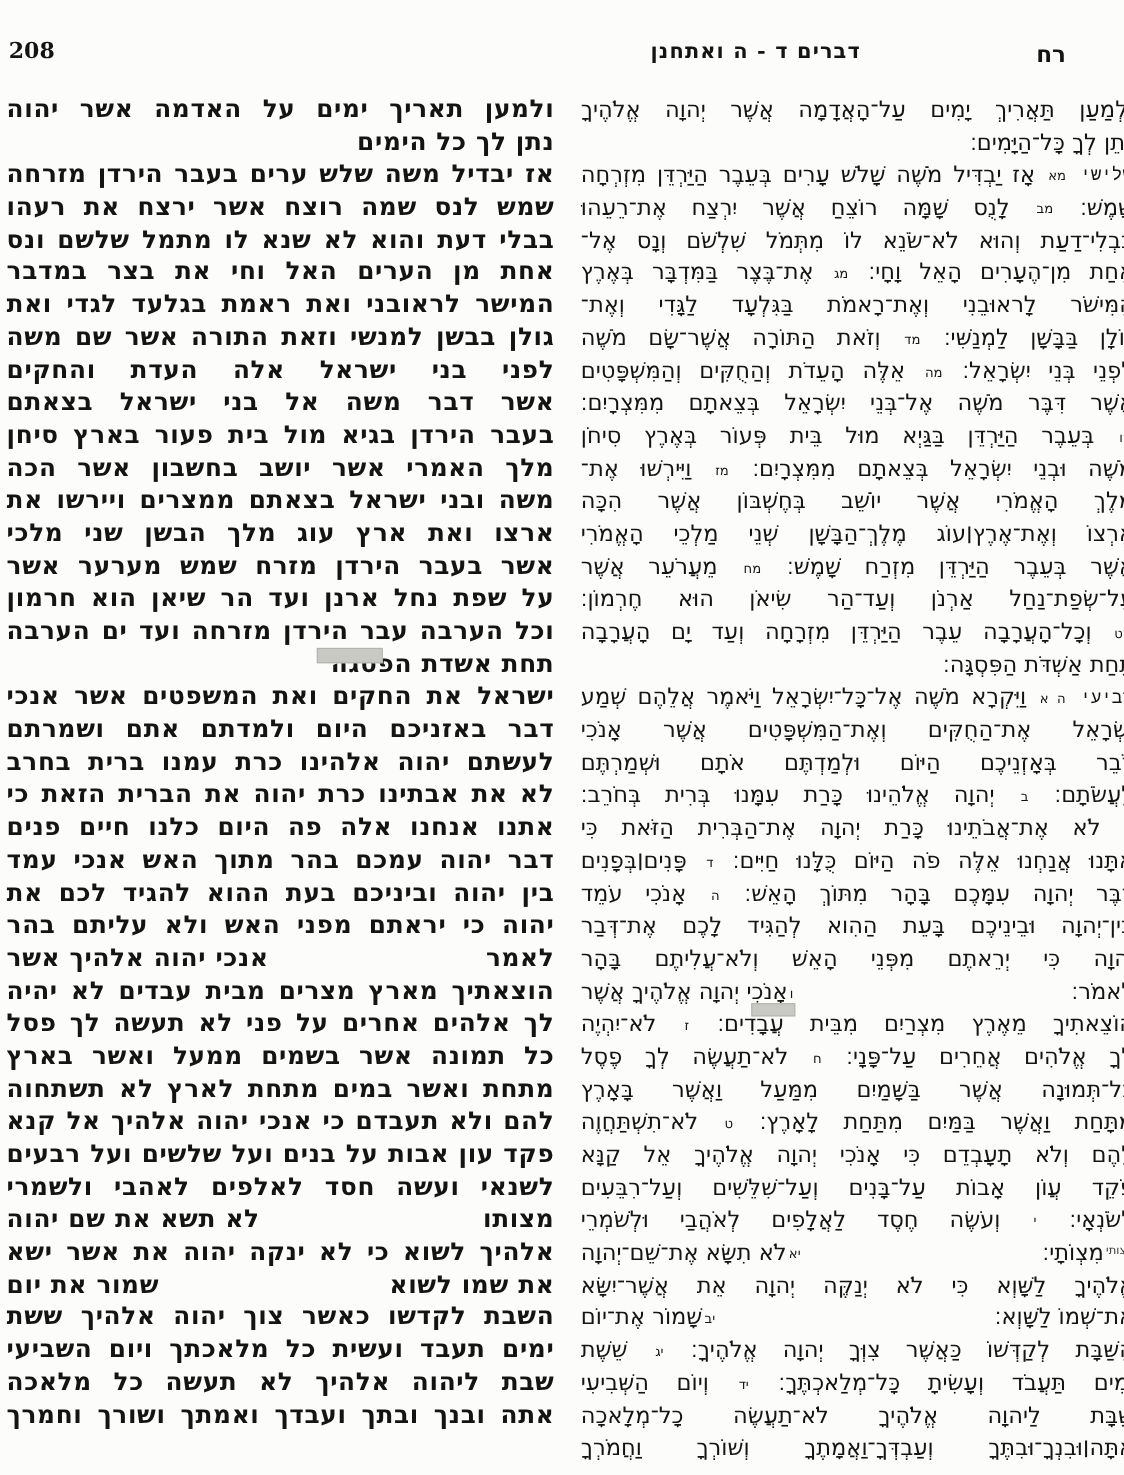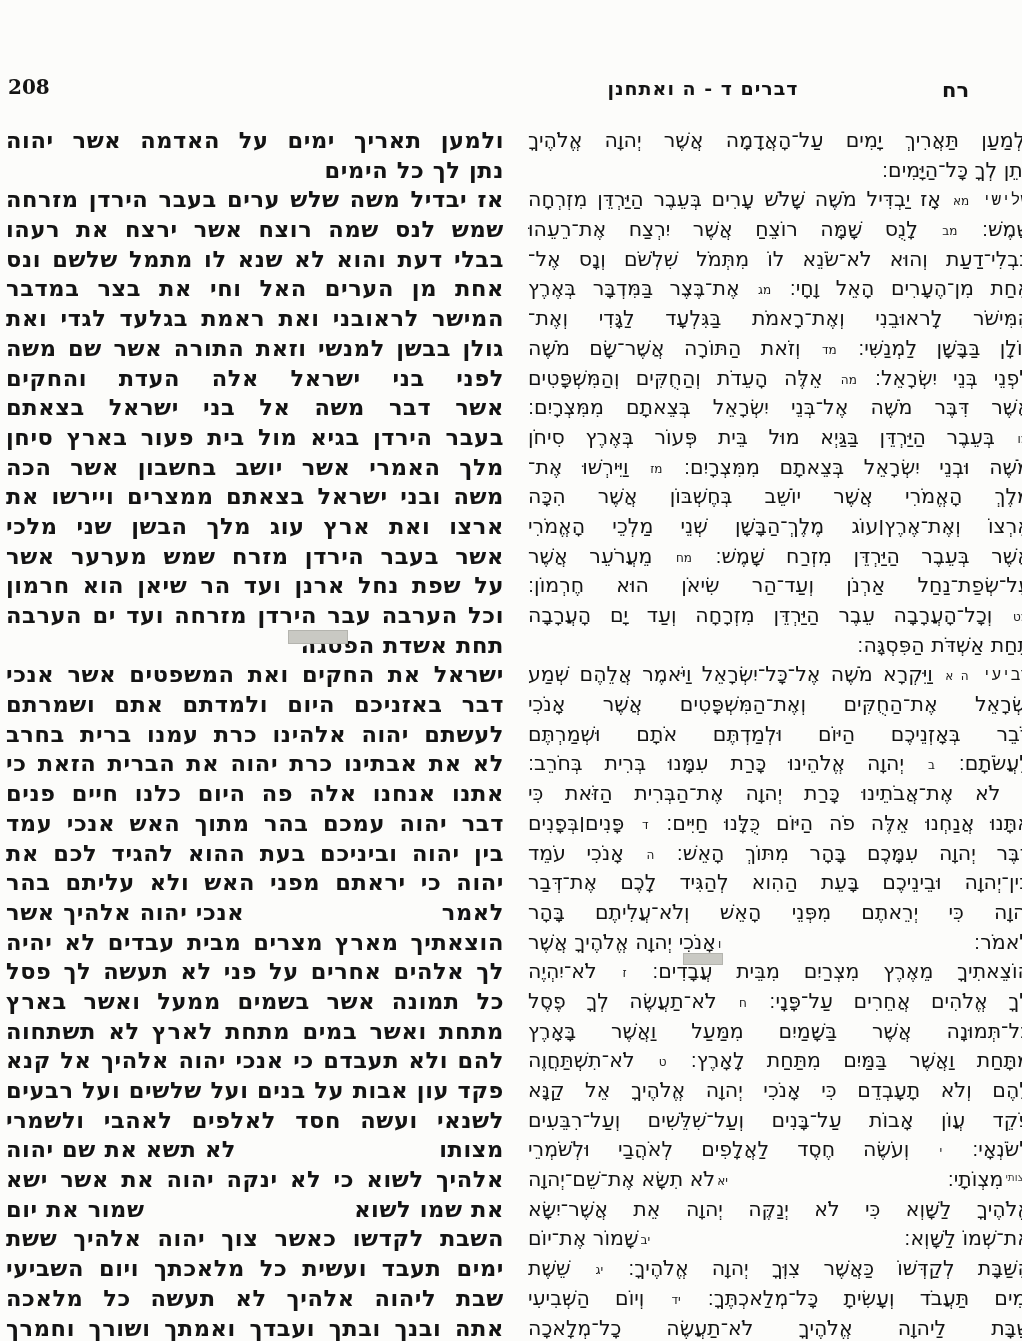--- a/index.html
+++ b/index.html
@@ -1,25 +1,25 @@
 <!DOCTYPE html>
 <html lang="he" dir="rtl"><head>
 <meta charset="utf-8">
 <style>
   html,body{margin:0;padding:0;}
   body{
     width:1022px;height:1341px;position:relative;overflow:hidden;
     background:#fcfcfa;color:#141414;
     font-family:"DejaVu Serif","DejaVu Sans",serif;
   }
-  #page{position:absolute;inset:0;margin-top:41px;}
+  #page{position:absolute;inset:0;}
   
   .hdr{position:absolute;top:36px;font-weight:bold;}
   #pg-arabic{left:8px;top:34px;font-size:20px;direction:ltr;font-family:"DejaVu Serif",serif;}
-  #pg-title{left:568px;width:270px;text-align:center;font-size:19px;letter-spacing:1px;}
+  #pg-title{left:552px;width:270px;text-align:center;font-size:19px;letter-spacing:1px;}
   #pg-heb{left:942px;font-size:21px;}
   
   .col{position:absolute;top:85px;}
   #col-left{left:6px;width:498px;font-weight:bold;font-size:22.5px;letter-spacing:.6px;}
   #col-right{left:528px;width:503px;font-size:20.5px;}
   .line{height:29.7px;line-height:29.7px;white-space:nowrap;}
   .line.j{text-align:justify;text-align-last:justify;white-space:normal;overflow:hidden;}
   .line.s{text-align:start;}
   .line.g{display:flex;justify-content:space-between;align-items:baseline;}
   .line .gapfill{flex:1 1 auto;min-width:40px;}

